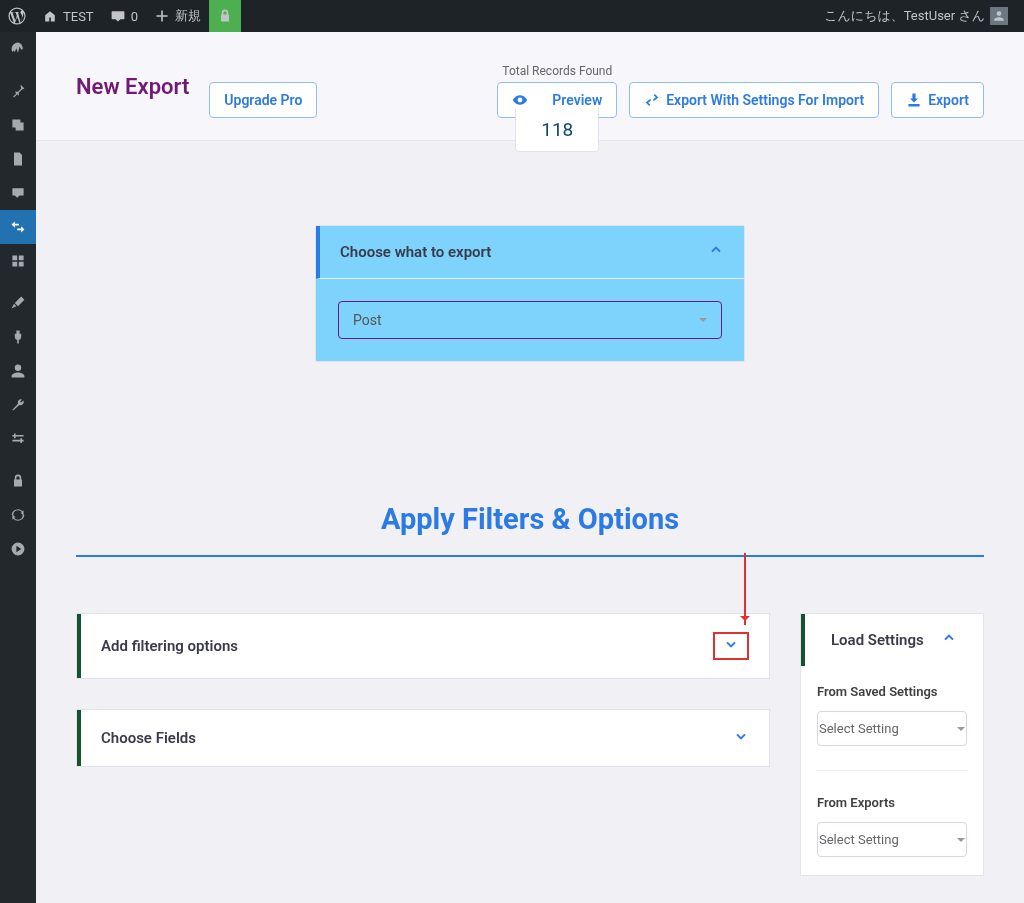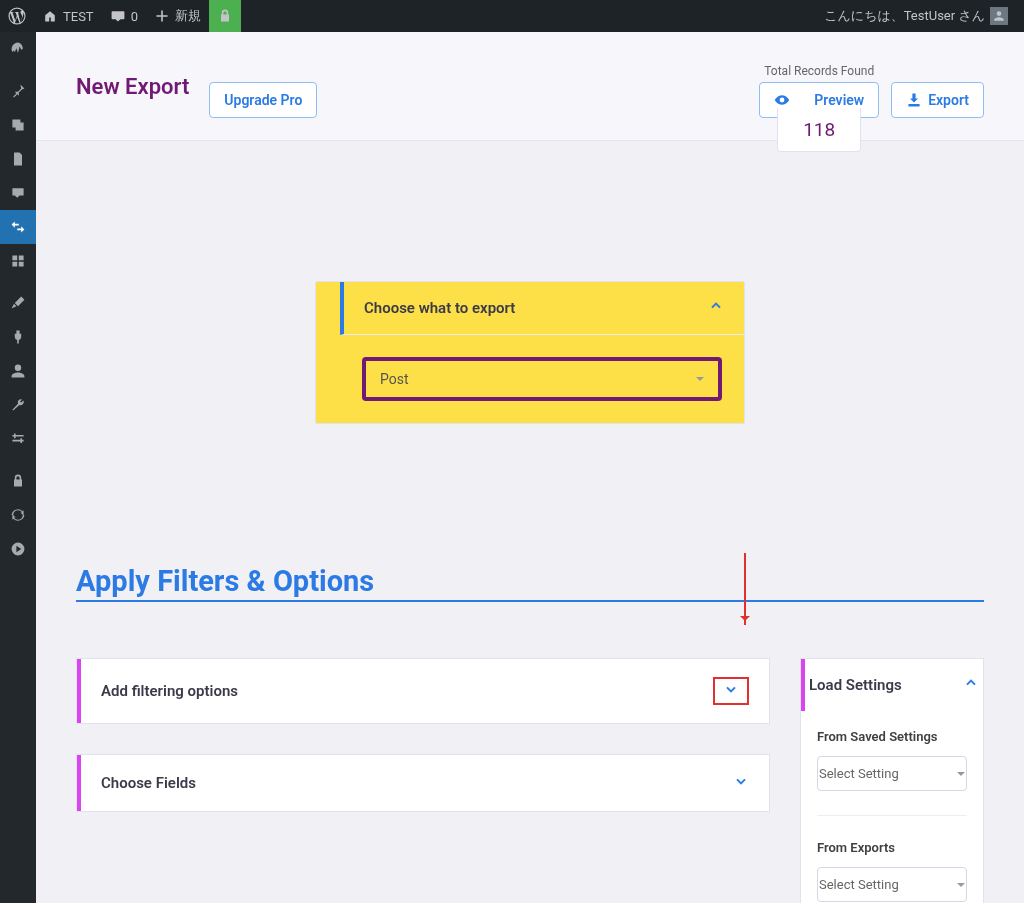--- a/index.html
+++ b/index.html
@@ -111,97 +111,96 @@
   }
   .records-dropdown {
     position: absolute;
     top: 44px; left: 50%;
     transform: translateX(-50%);
     background: #fff;
     border: 1px solid #e2e2ee;
     border-top: none;
     padding: 10px 25px;
     font-size: 19px;
-    color: #701a75;
+    color: #0c4a6e;
     border-radius: 0 0 4px 4px;
   }
 
   .content {
     padding: 40px 40px 60px;
   }
 
   .center-card {
-    width: 430px; margin: 100px auto 0;
-    background: #fde047;
+    width: 430px; margin: 44px auto 0;
+    background: #7dd3fc;
     border: 1px solid #e2e2ee;
     border-radius: 2px;
-    padding-left: 24px;
   }
   .card-head {
     padding: 16px 20px;
     display: flex; align-items: center;
     border-left: 4px solid #2c7be5;
     border-bottom: 1px solid #eee;
     font-weight: 600; color: #3a3a4a;
     font-size: 15px;
   }
   .card-head .chev { margin-left: auto; color: #2c7be5; }
   .card-body { padding: 22px; }
   .select-box {
-    border: 4px solid #701a75;
+    border: 1px solid #701a75;
     border-radius: 4px;
     padding: 10px 14px;
     color: #555;
     font-size: 14px;
     display: flex; align-items: center;
     cursor: pointer;
   }
   .select-box .tri {
     margin-left: auto;
     width: 0; height: 0;
     border: 4px solid transparent;
     border-top-color: #999;
     margin-top: 4px;
   }
 
   .section-title {
-    text-align: left;
+    text-align: center;
     color: #2c7be5;
     font-size: 29px;
     font-weight: 700;
     margin-top: 140px;
-    margin-bottom: 2px;
+    margin-bottom: 19px;
   }
   .blue-rule {
     height: 2px;
     background: #2c7be5;
   }
 
   .panels-row {
     display: flex; gap: 30px;
     margin-top: 56px;
     align-items: flex-start;
   }
   .panels-left { flex: 1; display: flex; flex-direction: column; gap: 30px;}
   .panel {
     background: #fff;
     border: 1px solid #e2e2ee;
   }
   .panel-head {
     padding: 18px 20px;
     display: flex; align-items: center;
-    border-left: 4px solid #d946ef;
+    border-left: 4px solid #14532d;
     font-weight: 600; color: #3a3a4a;
     font-size: 15px;
     cursor: pointer;
   }
   .panel-head .chev { margin-left: auto; color: #2c7be5; }
 
   .side-panel { width: 184px; background: #fff; border: 1px solid #e2e2ee;}
-  .side-panel .panel-head { padding: 16px 4px; }
+  .side-panel .panel-head { padding: 16px 26px; }
   .side-body { padding: 18px 16px; font-size: 13px;}
   .side-label { font-weight: 600; color: #404040; margin-bottom: 12px; font-size: 13px;}
   .side-sep-line { border-top: 1px solid #eee; margin: 24px 0;}
   .side-select {
     border: 1px solid #d6d6e5;
     border-radius: 4px;
     padding: 9px 1px;
     color: #666;
     font-size: 13px;
     display: flex; align-items: center;
@@ -378,20 +377,26 @@
         <div>Total Records Found</div>
         <span class="btn btn-outline-primary" style="margin-top:4px;gap:24px;">
           <svg class="icon-svg" viewBox="0 0 20 20" fill="currentColor">
               <path d="M10 4C4 4 1 10 1 10s3 6 9 6 9-6 9-6-3-6-9-6Zm0 9a3 3 0 1 1 3-3 3 3 0 0 1-3 3Z"></path>
             </svg>
           <span>Preview</span>
         </span>
         <div class="records-dropdown">118</div>
       </div>
 
+      <span class="btn btn-outline-primary">
+        <svg class="icon-svg" viewBox="0 0 20 20" fill="currentColor">
+            <path d="M5 7h10l-3-3 1.4-1.4L18 7l-5.6 4.4L11 10l3-3H5Zm10 6H5l3 3-1.4 1.4L2 13l5.6-4.4L9 10l-3 3h9Z"></path>
+          </svg>
+        <span>Export With Settings For Import</span>
+      </span>
 
       <span class="btn btn-outline-primary">
         <svg class="icon-svg" viewBox="0 0 20 20" fill="currentColor">
             <path d="M12 2v6h3l-5 5-5-5h3V2ZM3 15h14v3H3Z"></path>
           </svg>
         <span>Export</span>
       </span>
     </div>
   </div>
 

